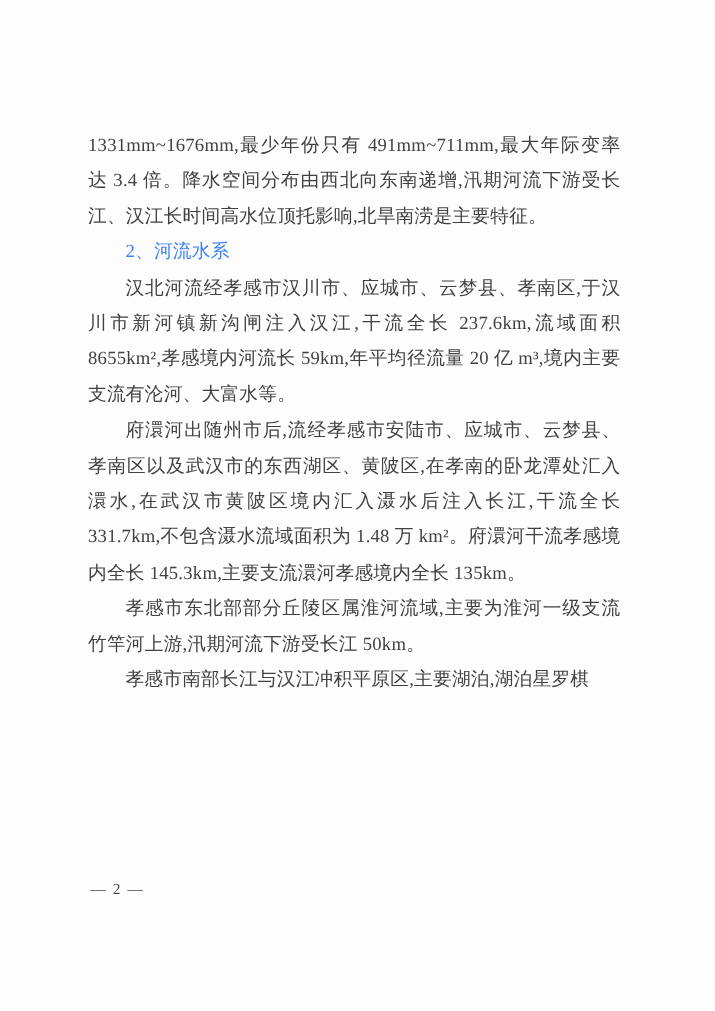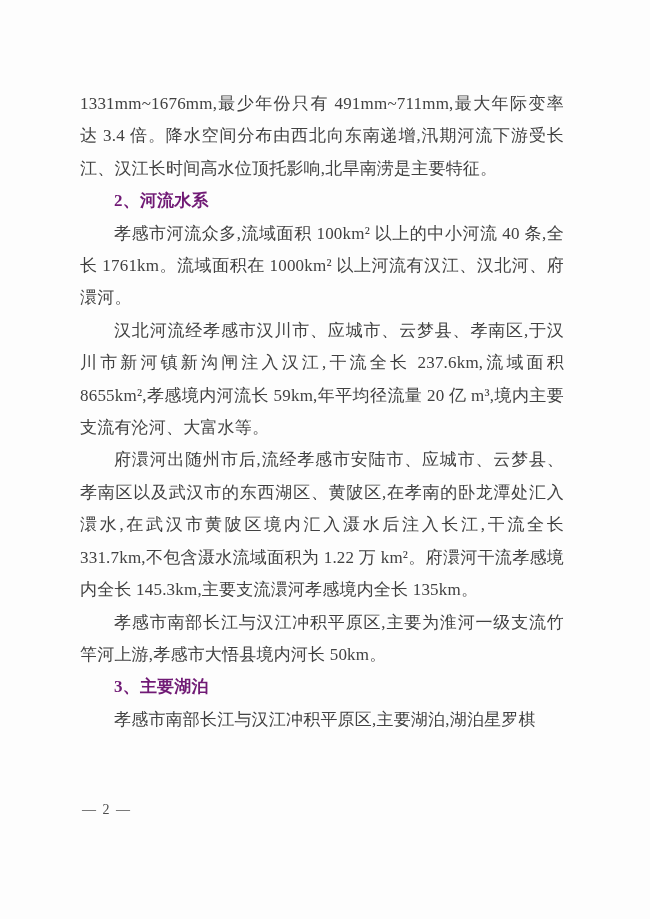--- a/index.html
+++ b/index.html
@@ -25,44 +25,43 @@
     text-align: justify;
     color: #414141;
     letter-spacing: 0.2px;
   }
   .body-text p {
     margin: 0;
     text-indent: 2em;
   }
   .body-text p.continuation {
     text-indent: 0;
+    margin-top: 28px;
   }
   .body-text p.heading {
-    font-weight: 700;
-    color: #701a75;
+    font-weight: 400;
+    color: #3b82f6;
   }
   .footer {
     position: absolute;
     left: 82px;
     top: 801px;
     font-size: 14px;
     line-height: 18px;
     color: #4b4b4b;
     letter-spacing: 1.5px;
   }
 </style>
 </head>
 <body>
 
 <div class="page">
   <div class="body-text">
     <p class="continuation">1331mm~1676mm,最少年份只有 491mm~711mm,最大年际变率达 3.4 倍。降水空间分布由西北向东南递增,汛期河流下游受长江、汉江长时间高水位顶托影响,北旱南涝是主要特征。</p>
     <p class="heading">2、河流水系</p>
-    <p>孝感市河流众多,流域面积 100km² 以上的中小河流 40 条,全长 1761km。流域面积在 1000km² 以上河流有汉江、汉北河、府澴河。</p>
     <p>汉北河流经孝感市汉川市、应城市、云梦县、孝南区,于汉川市新河镇新沟闸注入汉江,干流全长 237.6km,流域面积 8655km²,孝感境内河流长 59km,年平均径流量 20 亿 m³,境内主要支流有沦河、大富水等。</p>
-    <p>府澴河出随州市后,流经孝感市安陆市、应城市、云梦县、孝南区以及武汉市的东西湖区、黄陂区,在孝南的卧龙潭处汇入澴水,在武汉市黄陂区境内汇入滠水后注入长江,干流全长 331.7km,不包含滠水流域面积为 1.22 万 km²。府澴河干流孝感境内全长 145.3km,主要支流澴河孝感境内全长 135km。</p>
-    <p>孝感市南部长江与汉江冲积平原区,主要为淮河一级支流竹竿河上游,孝感市大悟县境内河长 50km。</p>
-    <p class="heading">3、主要湖泊</p>
+    <p>府澴河出随州市后,流经孝感市安陆市、应城市、云梦县、孝南区以及武汉市的东西湖区、黄陂区,在孝南的卧龙潭处汇入澴水,在武汉市黄陂区境内汇入滠水后注入长江,干流全长 331.7km,不包含滠水流域面积为 1.48 万 km²。府澴河干流孝感境内全长 145.3km,主要支流澴河孝感境内全长 135km。</p>
+    <p>孝感市东北部部分丘陵区属淮河流域,主要为淮河一级支流竹竿河上游,汛期河流下游受长江 50km。</p>
     <p>孝感市南部长江与汉江冲积平原区,主要湖泊,湖泊星罗棋</p>
   </div>
 
   <div class="footer">— 2 —</div>
 </div>
 
 </body></html>

